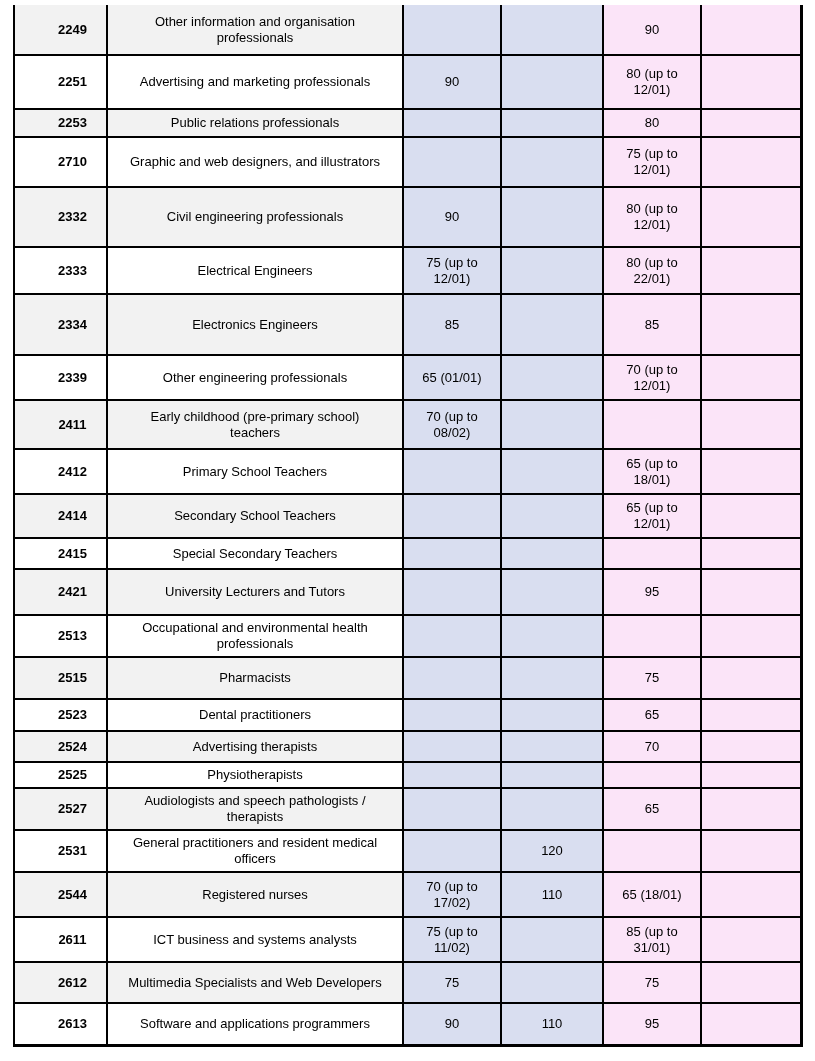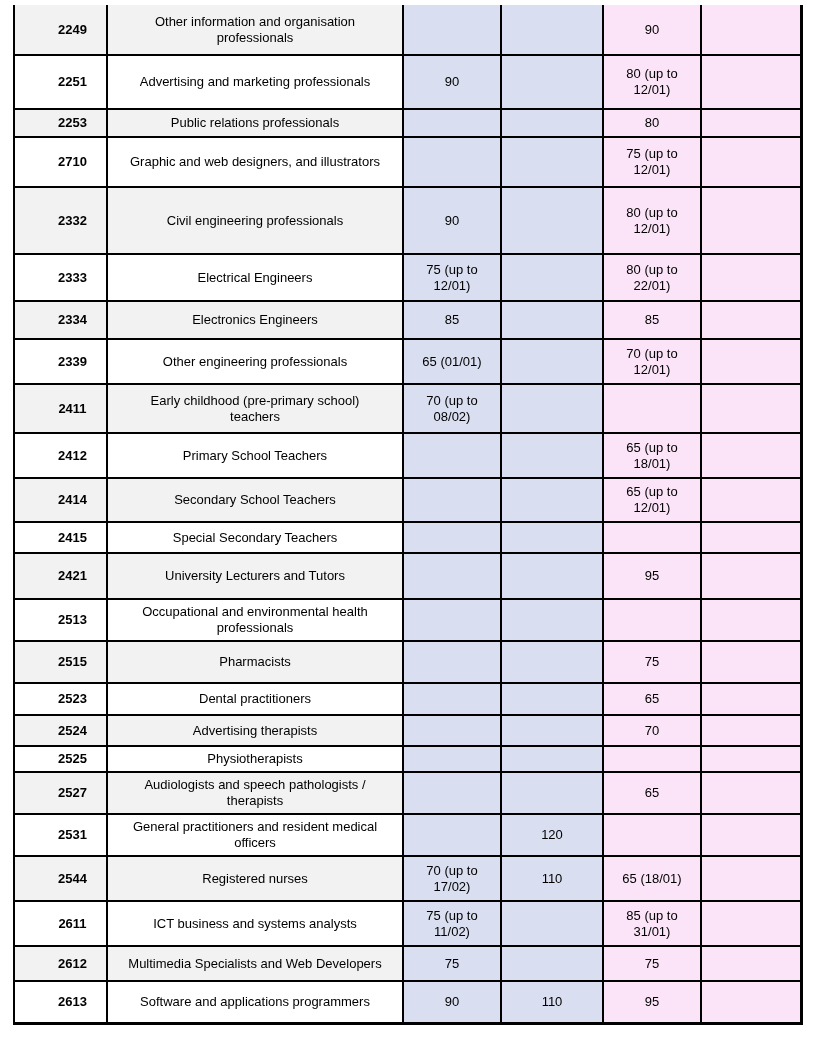--- a/index.html
+++ b/index.html
@@ -14,27 +14,27 @@
   td{border:2px solid #000;vertical-align:middle;text-align:center;padding:4px 4px;word-wrap:break-word;}
   tr:first-child td{border-top:none;}
   col.w1{width:93px}col.w2{width:296px}col.w3{width:98px}col.w4{width:102px}col.w5{width:98px}col.w6{width:100px}
   td.c-code{font-weight:bold;padding-left:28px;}
   td.c-occ{padding:4px 18px;}
   tbody tr:nth-child(odd) td.c-code,tbody tr:nth-child(odd) td.c-occ{background:#f2f2f2;}
   tbody tr:nth-child(even) td.c-code,tbody tr:nth-child(even) td.c-occ{background:#ffffff;}
   td.blue{background:#d9def0;}
   td.pink{background:#fbe4f8;}
   tr:nth-child(1){height:50px}  tr:nth-child(2){height:54px}  tr:nth-child(3){height:28px}
-  tr:nth-child(4){height:50px}  tr:nth-child(5){height:67px}  tr:nth-child(6){height:47px}
-  tr:nth-child(7){height:38px}  tr:nth-child(8){height:45px}  tr:nth-child(9){height:49px}
+  tr:nth-child(4){height:50px}  tr:nth-child(5){height:60px}  tr:nth-child(6){height:47px}
+  tr:nth-child(7){height:61px}  tr:nth-child(8){height:45px}  tr:nth-child(9){height:49px}
   tr:nth-child(10){height:45px} tr:nth-child(11){height:44px} tr:nth-child(12){height:31px}
   tr:nth-child(13){height:46px} tr:nth-child(14){height:30px} tr:nth-child(15){height:42px}
   tr:nth-child(16){height:32px} tr:nth-child(17){height:31px} tr:nth-child(18){height:24px}
   tr:nth-child(19){height:35px} tr:nth-child(20){height:42px} tr:nth-child(21){height:45px}
-  tr:nth-child(22){height:45px} tr:nth-child(23){height:35px} tr:nth-child(24){height:42px}
+  tr:nth-child(22){height:45px} tr:nth-child(23){height:41px} tr:nth-child(24){height:42px}
 </style>
 </head>
 <body>
 
 <table class="points">
   <colgroup>
     <col class="w1">
       <col class="w2">
       <col class="w3">
       <col class="w4">

